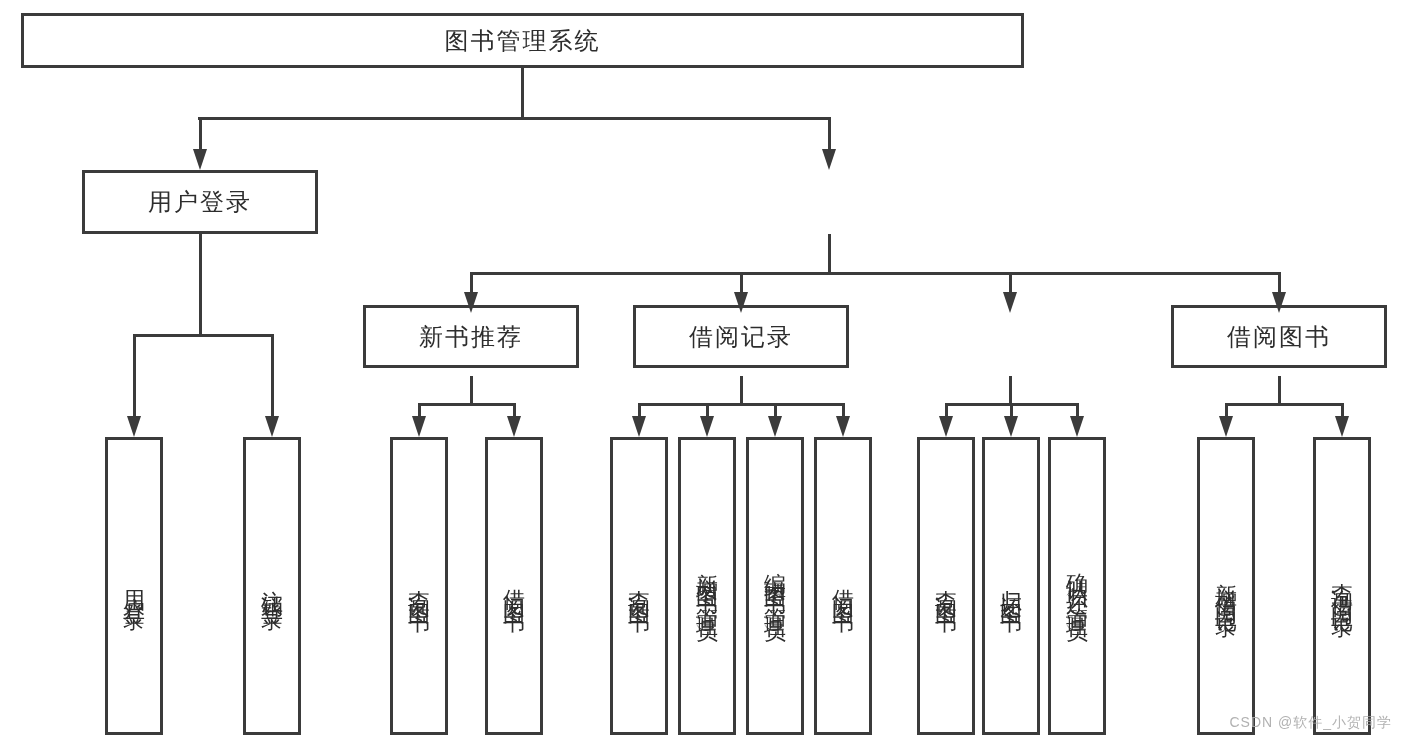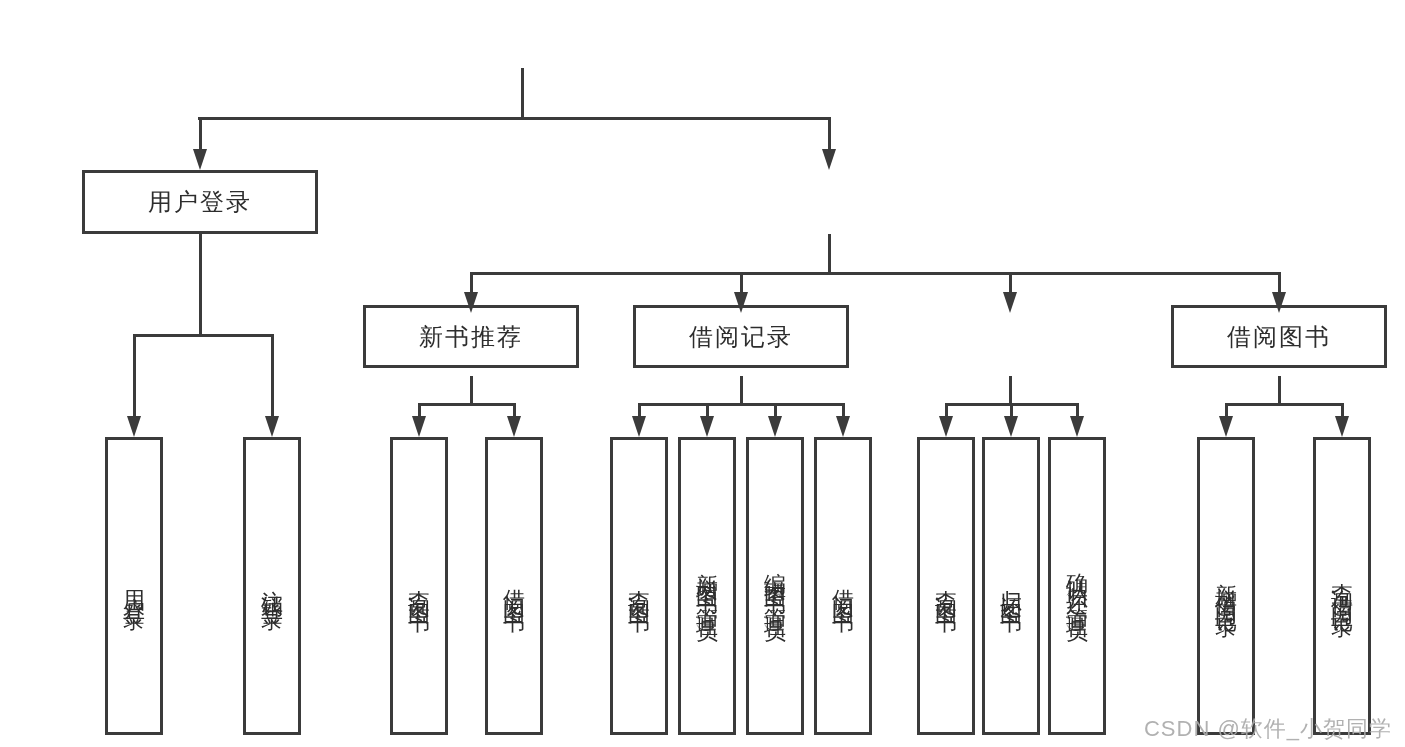--- a/index.html
+++ b/index.html
@@ -97,32 +97,35 @@
   
   #s3-v{left:1278px;top:376px;height:29px;}
   #s3-h{left:1225px;top:403px;width:119px;}
   #s3-s0{left:1225px;top:405px;height:12px;}
   #s3-s1{left:1341px;top:405px;height:12px;}
   #s3-a0{left:1219px;top:416px;} #s3-a1{left:1335px;top:416px;}
   
   #watermark{
     position:absolute;
     right:13px;top:714px;
-    font-size:22px;
+    font-size:14px;
     letter-spacing:1px;
     color:#ababab;
     opacity:.92;
     white-space:nowrap;
   }
 </style>
 </head>
 <body>
 
 <div id="canvas">
 
+  <div class="node hnode" id="root">
+    <span>图书管理系统</span>
+  </div>
 
   <div class="node hnode" id="m0">
     <span>用户登录</span>
   </div>
 
   <div class="node hnode l2box" id="s0">
     <span>新书推荐</span>
   </div>
   <div class="node hnode l2box" id="s1">
     <span>借阅记录</span>

